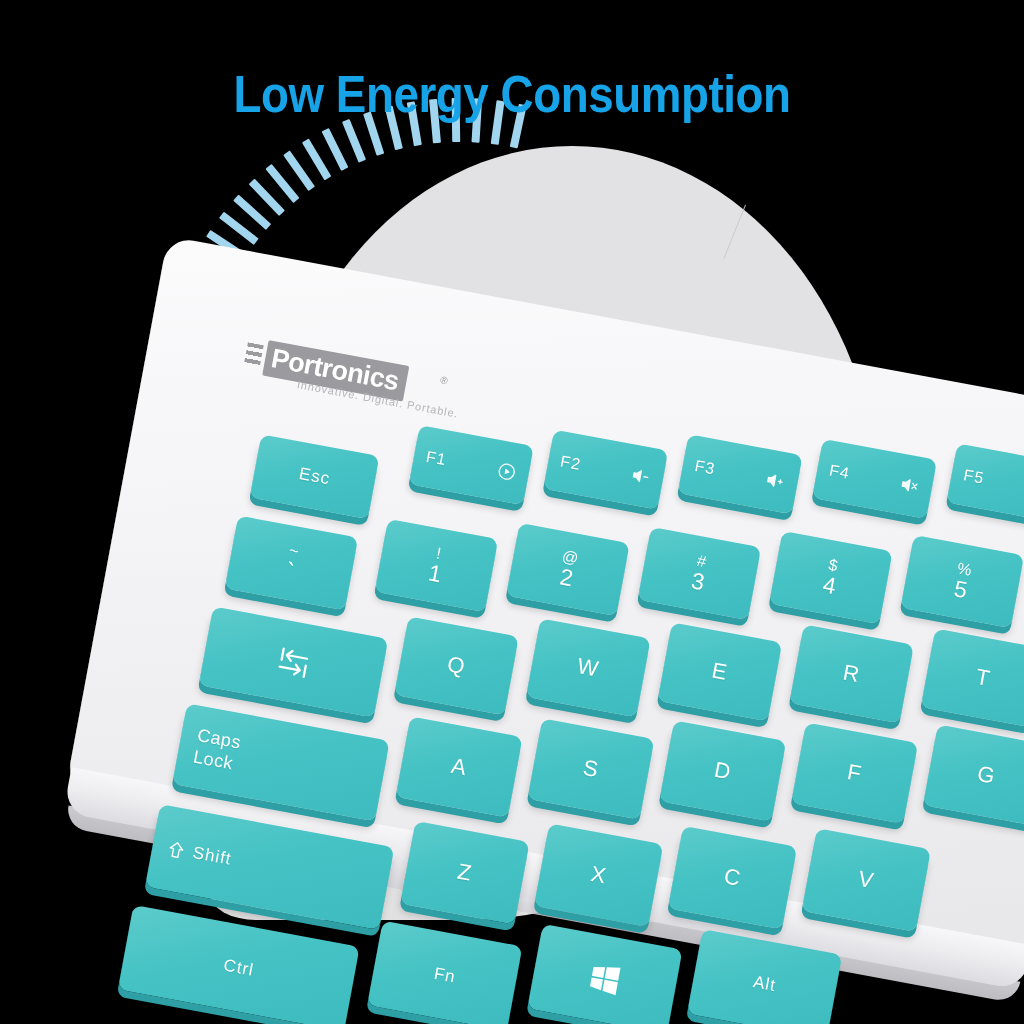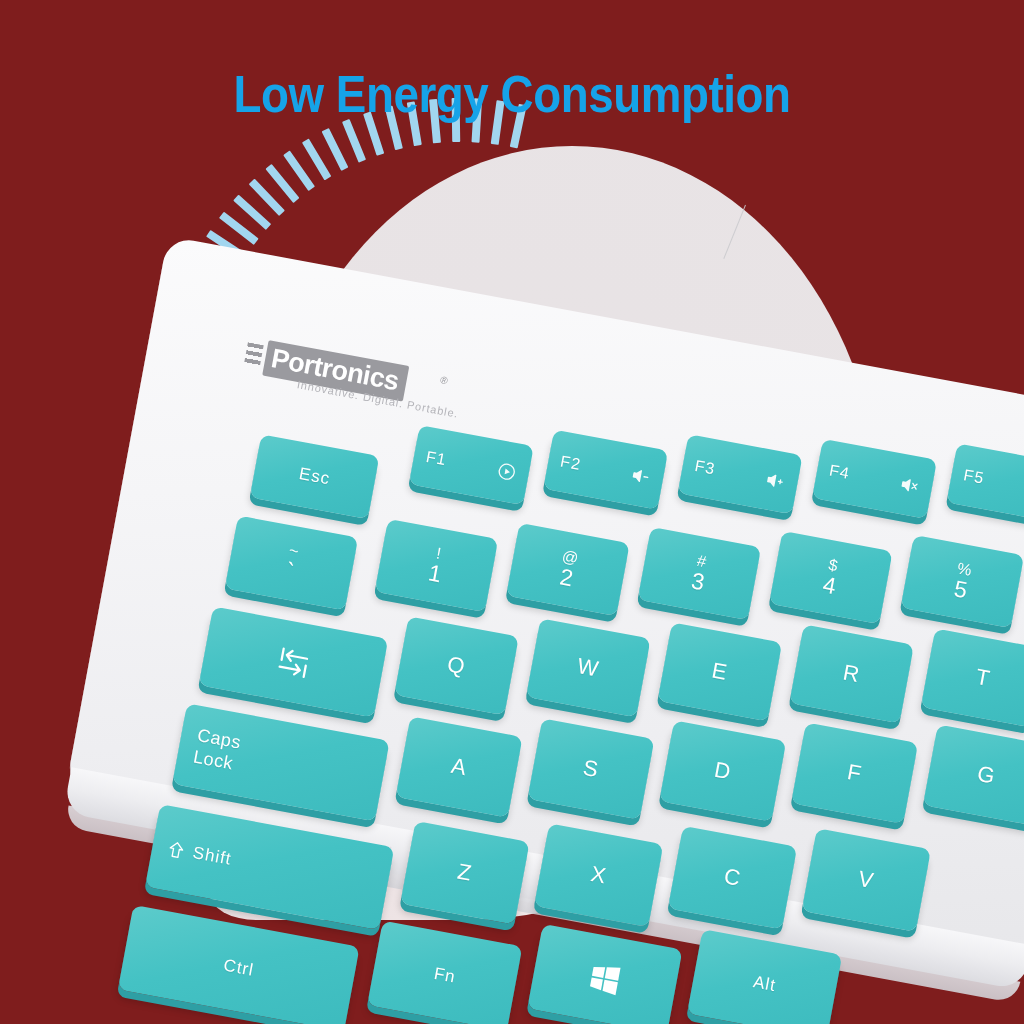--- a/index.html
+++ b/index.html
@@ -1,18 +1,18 @@
 <!DOCTYPE html>
 <html><head>
 <meta charset="utf-8">
 <style>
   html,body{margin:0;padding:0;background:#ffffff;}
   body{width:1024px;height:1024px;overflow:hidden;
        font-family:"Liberation Sans","DejaVu Sans",sans-serif;}
-  #stage{position:relative;width:1024px;height:1024px;background:#7f1d1d;overflow:hidden;}
+  #stage{position:relative;width:1024px;height:1024px;background:#000000;overflow:hidden;}
 
   
   #title{
     position:absolute;left:0;top:64px;width:1024px;text-align:center;
     font-family:"Liberation Sans","DejaVu Sans",sans-serif;
     font-weight:700;font-size:52px;letter-spacing:-0.5px;
     color:#16A3E8;white-space:nowrap;
     transform:scaleX(0.88);transform-origin:50% 50%;
   }
 

